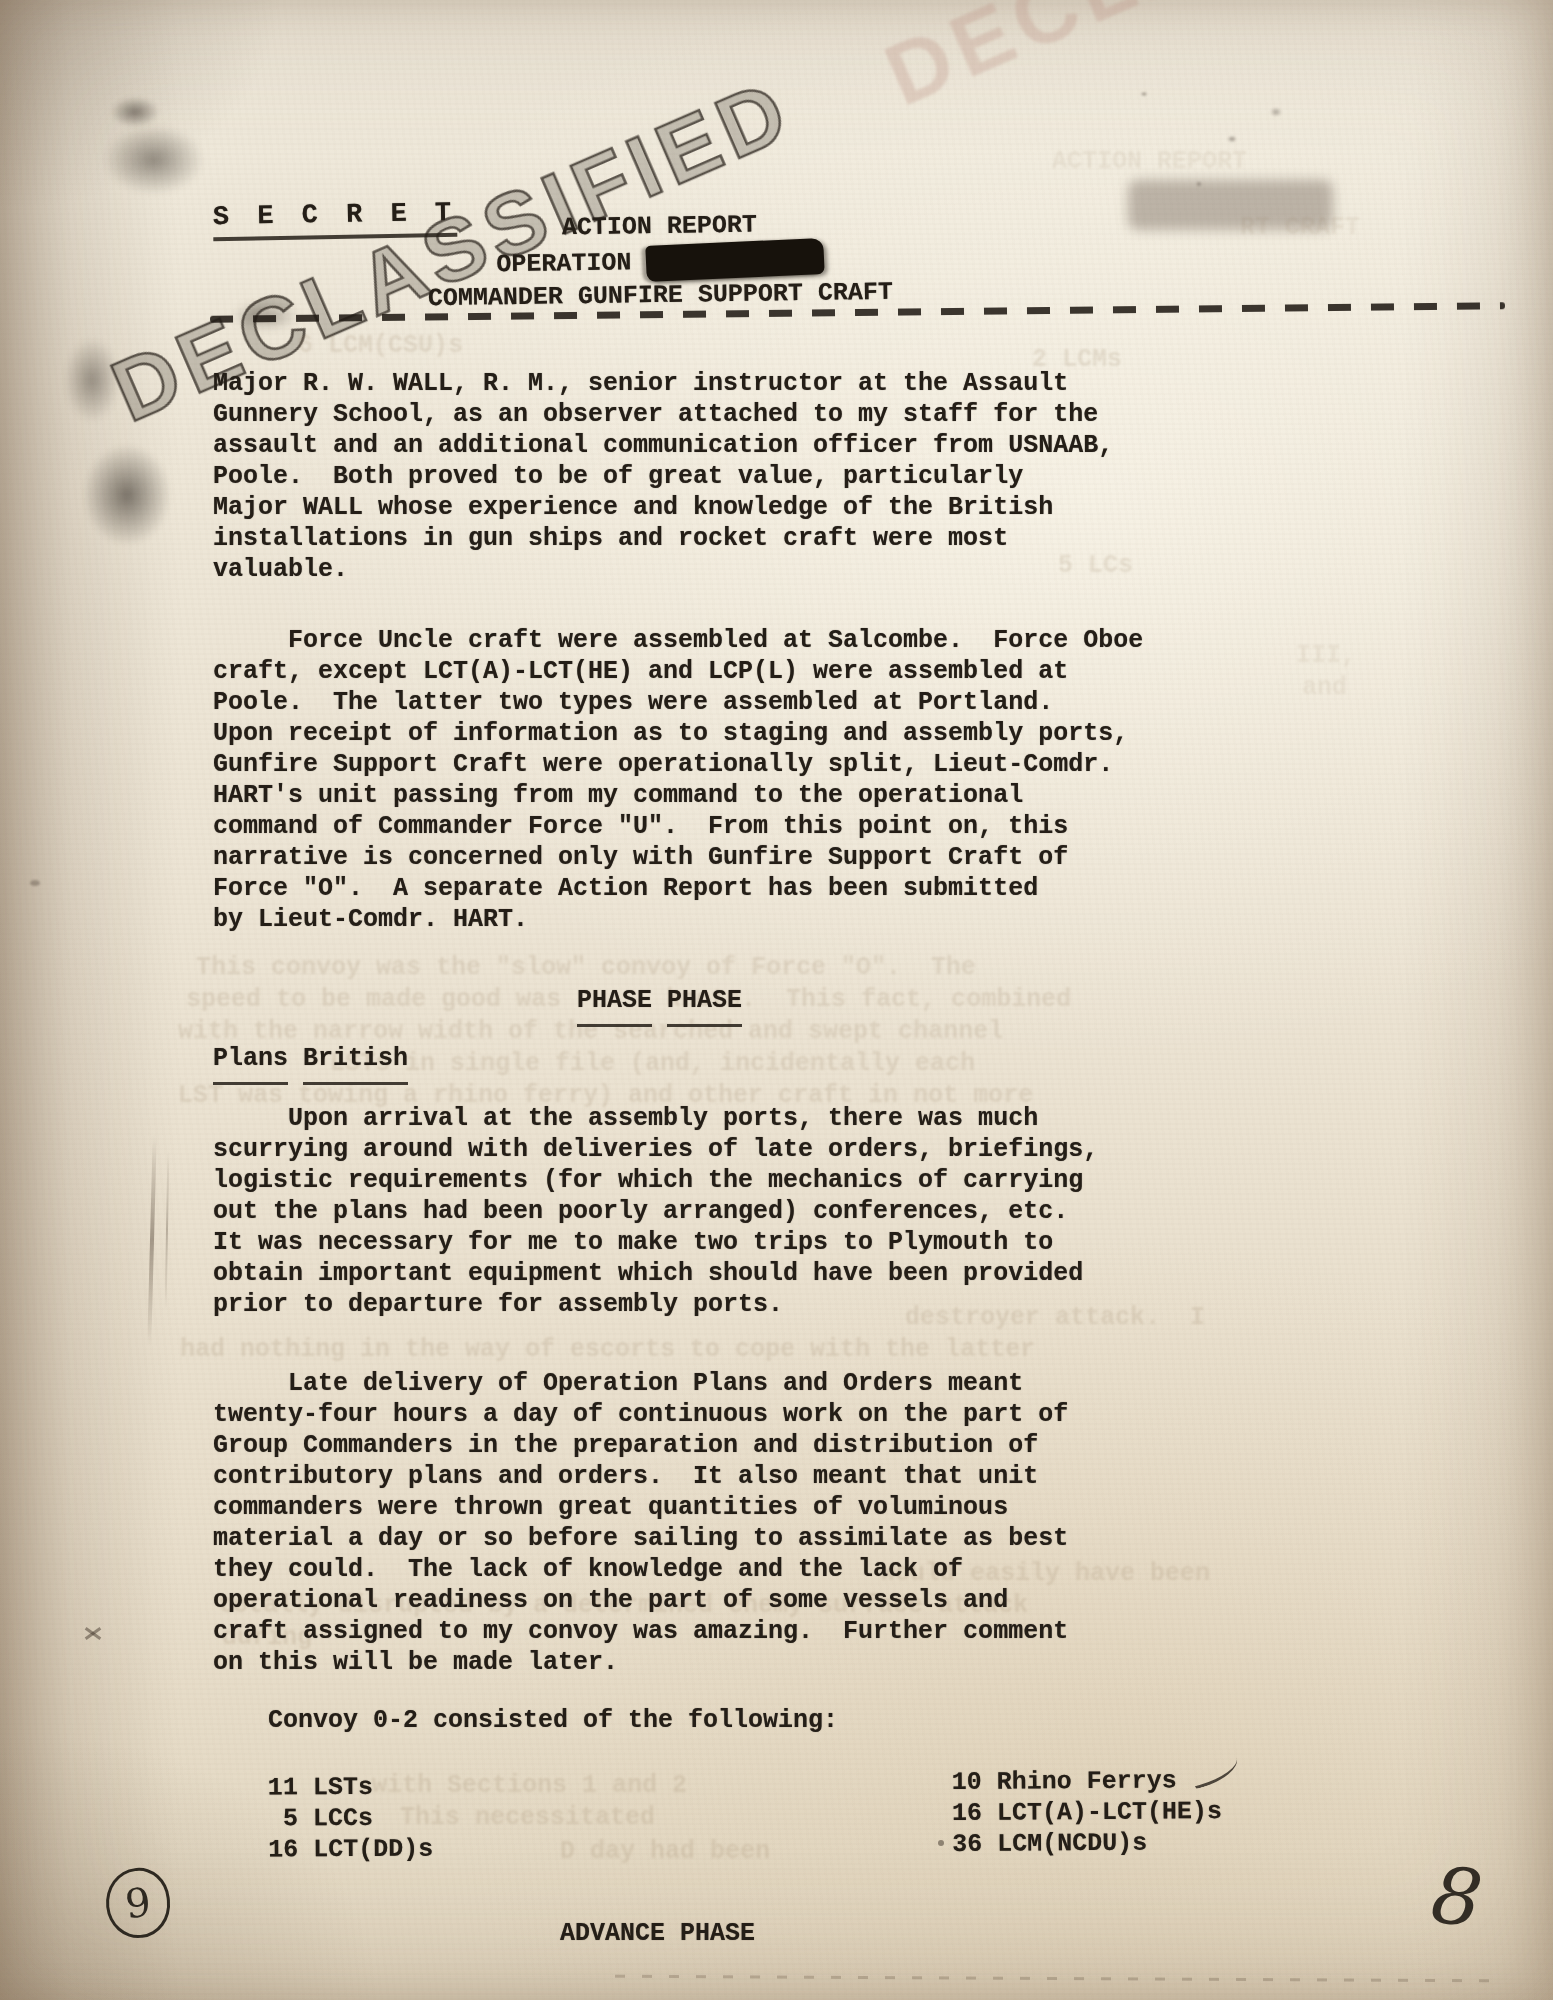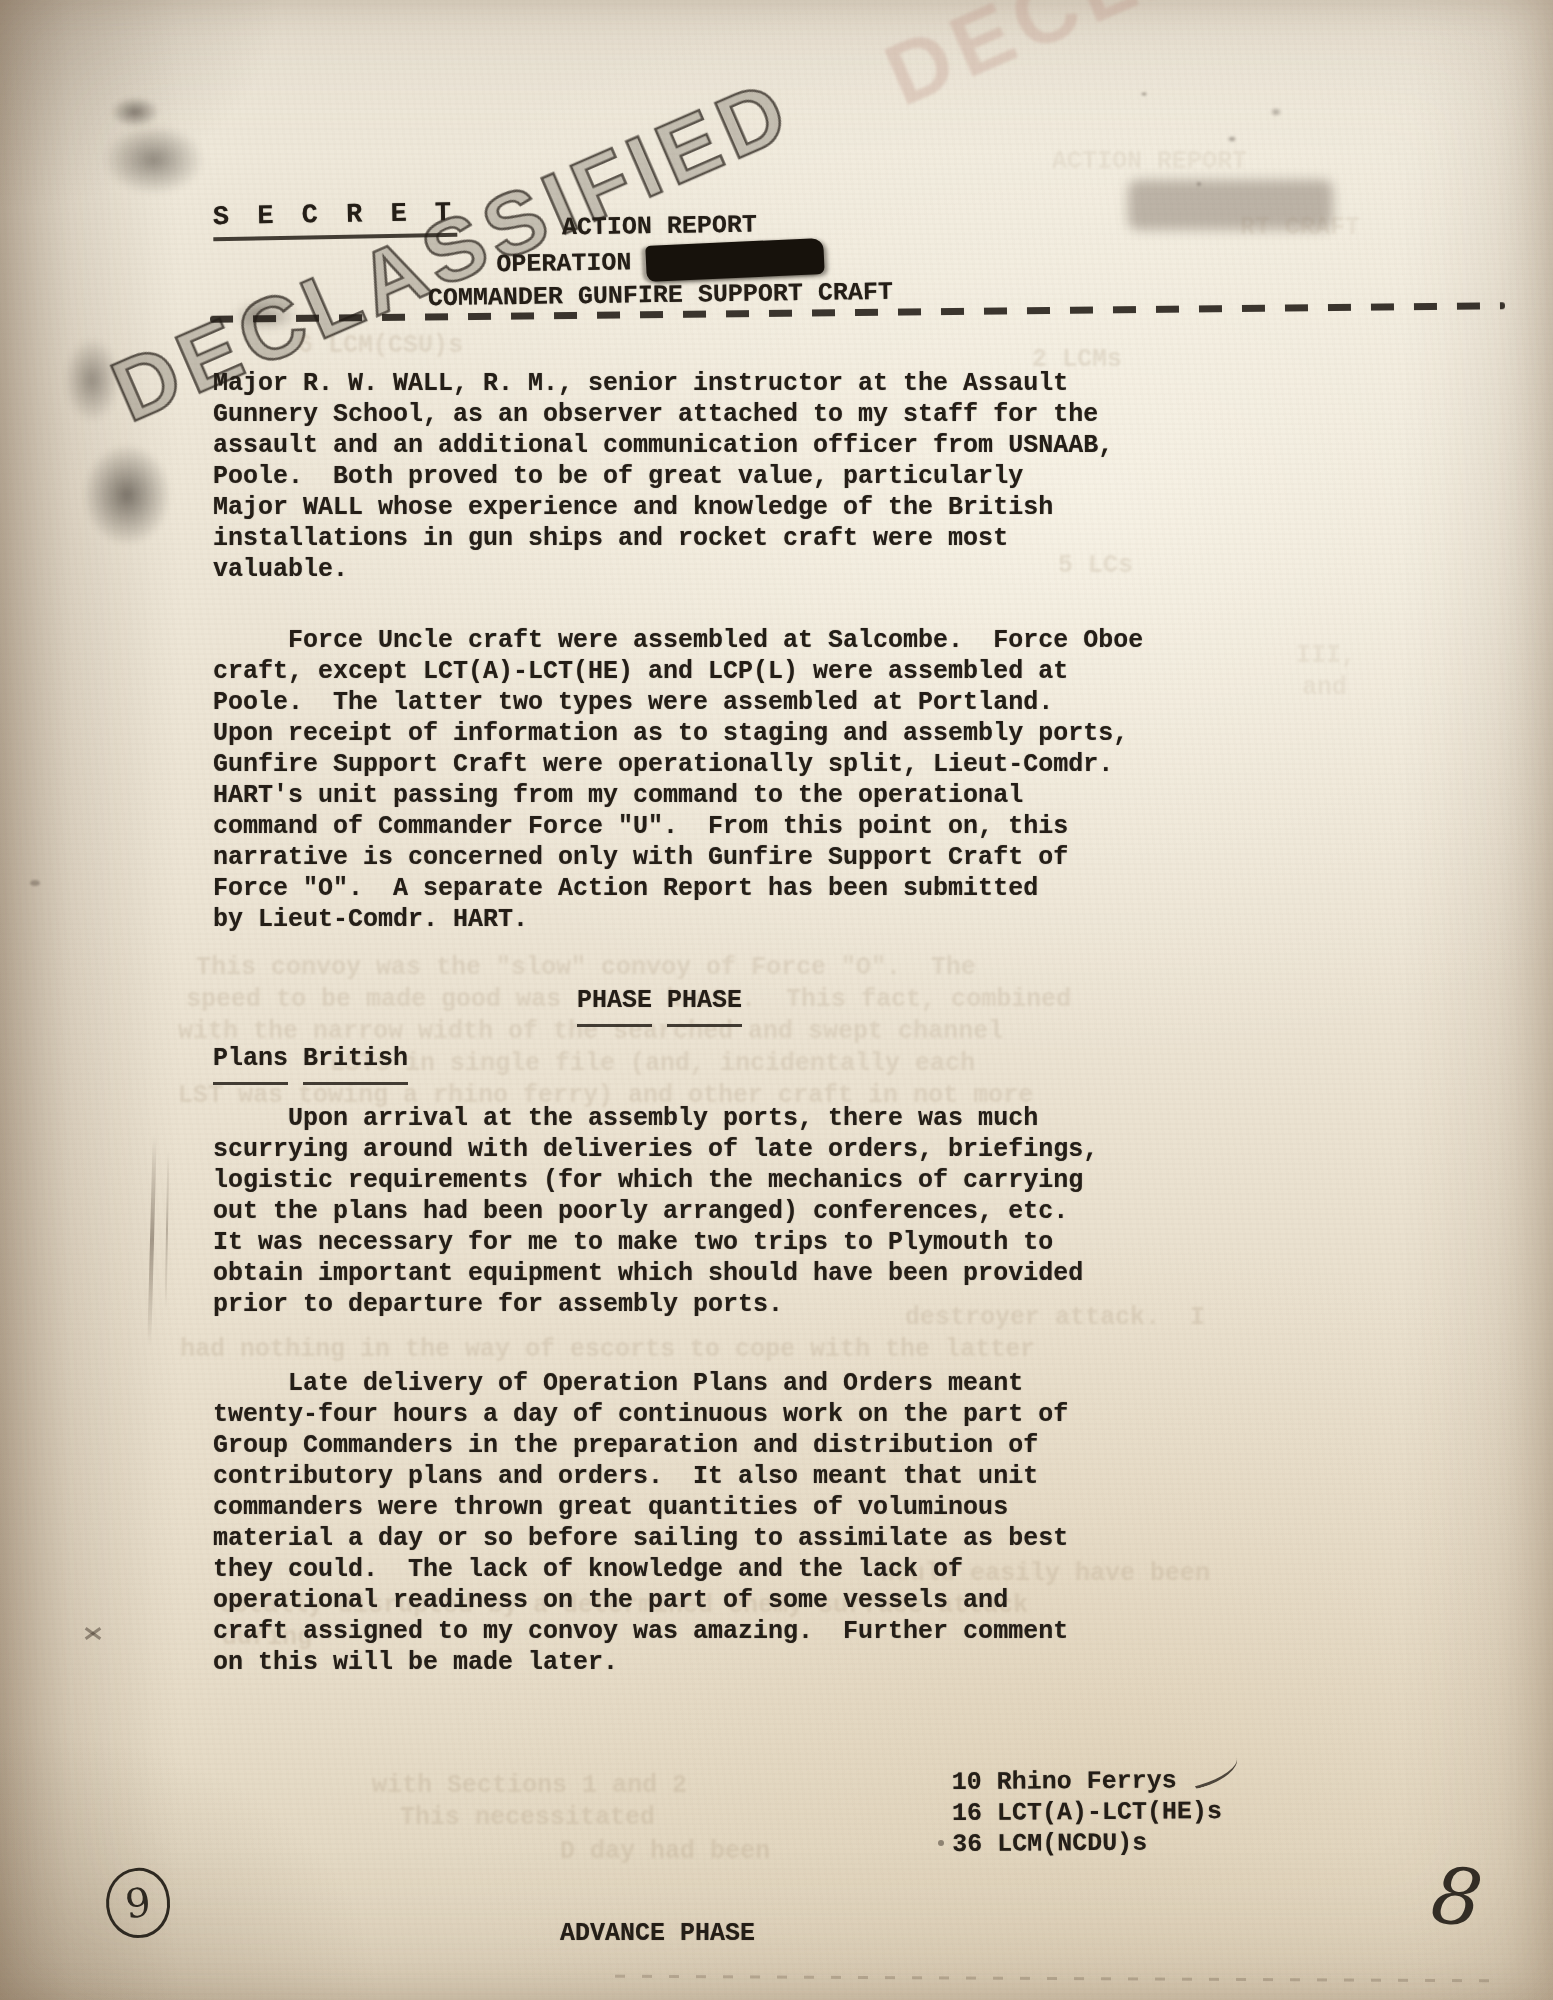--- a/index.html
+++ b/index.html
@@ -196,20 +196,24 @@
 twenty-four hours a day of continuous work on the part of
 Group Commanders in the preparation and distribution of
 contributory plans and orders.  It also meant that unit
 commanders were thrown great quantities of voluminous
 material a day or so before sailing to assimilate as best
 they could.  The lack of knowledge and the lack of
 operational readiness on the part of some vessels and
 craft assigned to my convoy was amazing.  Further comment
 on this will be made later.</div>
 
+  <div class="typed" style="left:268px;top:1705px;">Convoy 0-2 consisted of the following:</div>
+  <div class="typed" style="left:268px;top:1772px;transform:rotate(-0.3deg);">11 LSTs
+ 5 LCCs
+16 LCT(DD)s</div>
   <div class="typed" style="left:952px;top:1766px;transform:rotate(-0.4deg);">10 Rhino Ferrys
 16 LCT(A)-LCT(HE)s
 36 LCM(NCDU)s</div>
   <div class="tick"></div>
 
   <div class="typed" style="left:560px;top:1918px;">ADVANCE PHASE</div>
   <div class="hand-circle">
       <span>9</span>
     </div>
   <div class="hand-eight">8</div>

